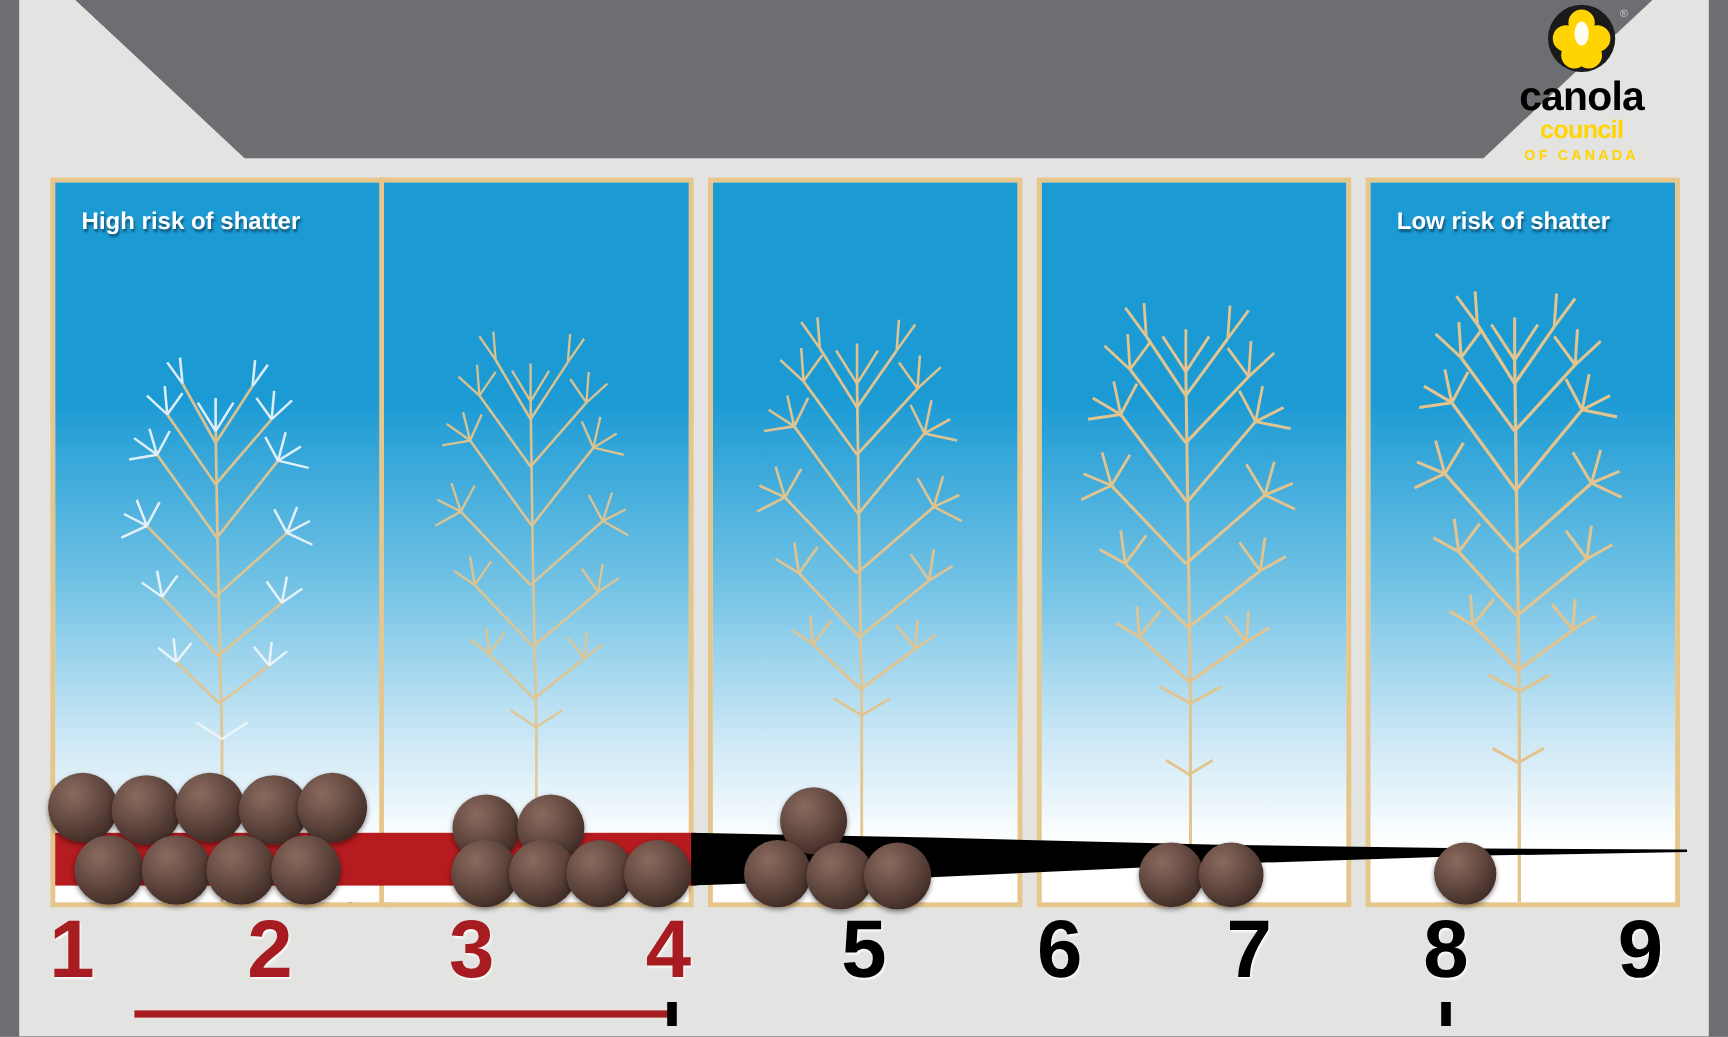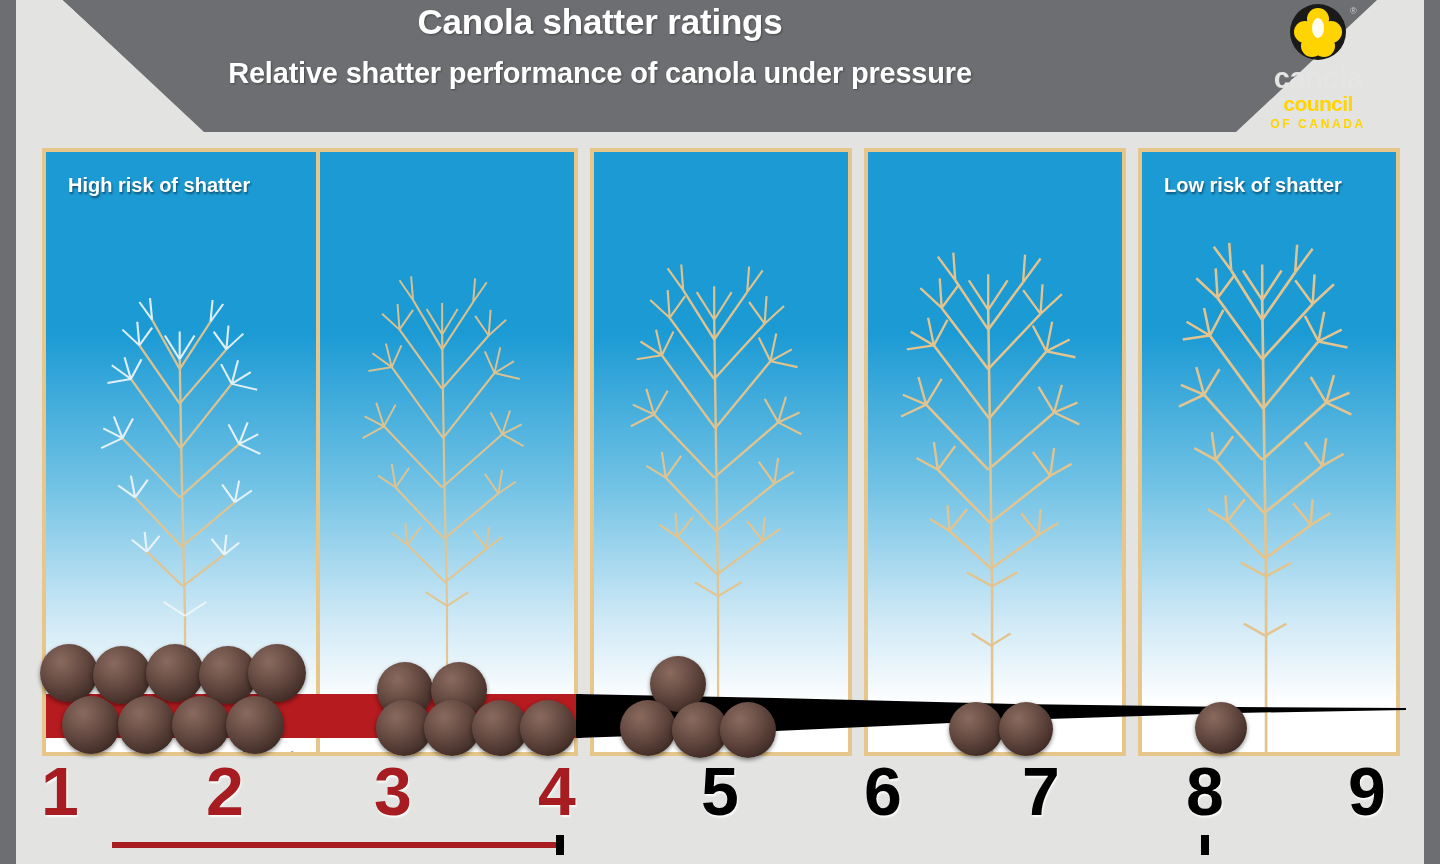--- a/index.html
+++ b/index.html
@@ -73,21 +73,21 @@
     background:#1a1a1a;margin:0 auto 4px auto;position:relative;
   }
   .petal{position:absolute;width:22px;height:22px;border-radius:50%;background:#ffd400;}
   .petal.p1{left:17px;top:4px;}
   .petal.p2{left:4px;top:17px;}
   .petal.p3{left:30px;top:17px;}
   .petal.p4{left:11px;top:31px;}
   .petal.p5{left:23px;top:31px;}
   .petal-core{position:absolute;left:22px;top:14px;width:12px;height:20px;border-radius:50% 50% 50% 50%;background:#fffdf0;}
   #logo-reg{position:absolute;left:60px;top:2px;color:#cfcfcf;font-size:9px;}
-  #logo-canola{font-size:29px;font-weight:bold;color:#e5e5e5;line-height:1.0;letter-spacing:-0.6px;}
+  #logo-canola{font-size:34px;font-weight:bold;color:#000000;line-height:1.0;letter-spacing:-0.6px;}
   #logo-council{font-size:21px;font-weight:bold;color:#ffd400;line-height:1.05;letter-spacing:-0.6px;}
   #logo-ofcanada{font-size:12px;font-weight:bold;color:#ffd400;letter-spacing:2.6px;margin-top:2px;}
 
   
   .panel{
     position:absolute;top:148px;height:608px;
     border:4px solid #e6c68a;
     box-sizing:border-box;
     background:linear-gradient(to bottom,#1b9ad4 0%,#1b9ad4 30%,#6fc1e4 55%,#cfe9f6 78%,#ffffff 92%,#ffffff 100%);
     overflow:hidden;
@@ -131,22 +131,20 @@
 </style>
 </head>
 <body>
 
 <div id="root">
 
   <div id="body-panel"></div>
   <div id="header"></div>
   <div id="header-fill"></div>
 
-  <div id="title">Canola shatter ratings</div>
-  <div id="subtitle">Relative shatter performance of canola under pressure</div>
 
   <div id="logo">
     <div id="logo-mark">
       <span class="petal p1"></span>
       <span class="petal p2"></span>
       <span class="petal p3"></span>
       <span class="petal p4"></span>
       <span class="petal p5"></span>
       <span class="petal-core"></span>
       <span id="logo-reg">®</span>

